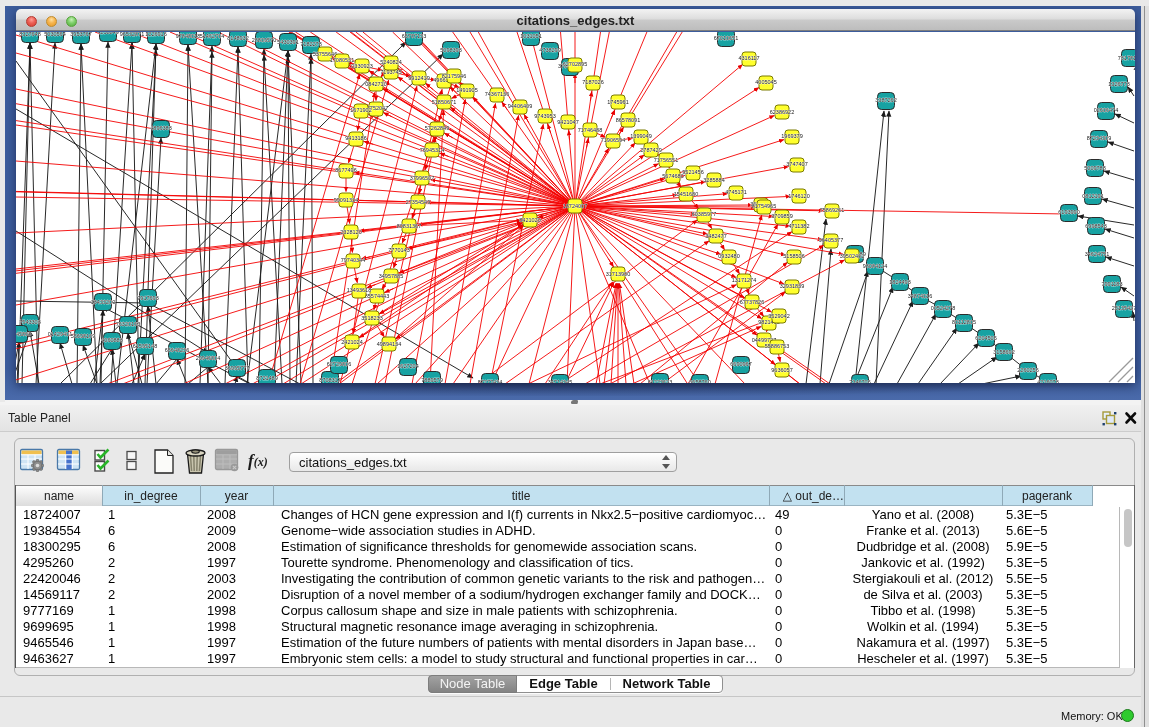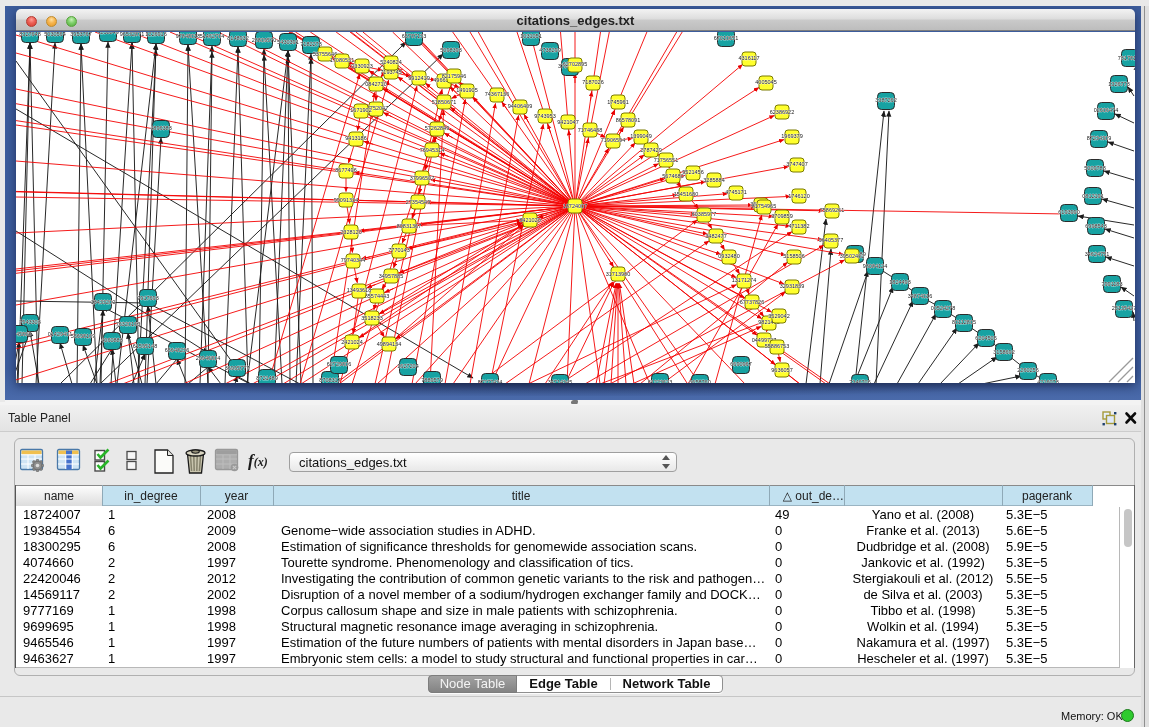--- a/index.html
+++ b/index.html
@@ -747,20 +747,21 @@
 <style>
 .row{position:absolute;left:0;width:1149px;height:16px;font-size:13px;color:#000}
 .row span{position:absolute;top:0;line-height:16px;white-space:nowrap}
 .row .ctr{text-align:center}
 .hdr{line-height:14px}
 </style>
 <div class="row" style="top:507px">
       <span style="left:23px">18724007</span>
       <span style="left:108px">1</span>
       <span style="left:207px">2008</span>
+      <span style="left:281px">Changes of HCN gene expression and I(f) currents in Nkx2.5−positive cardiomyoc…</span>
       <span style="left:775px">49</span>
       <span class="ctr" style="left:844px;width:158px">Yano et al. (2008)</span>
       <span style="left:1006px">5.3E−5</span>
     </div>
     <div class="row" style="top:523px">
       <span style="left:23px">19384554</span>
       <span style="left:108px">6</span>
       <span style="left:207px">2009</span>
       <span style="left:281px">Genome−wide association studies in ADHD.</span>
       <span style="left:775px">0</span>
@@ -770,32 +771,32 @@
     <div class="row" style="top:539px">
       <span style="left:23px">18300295</span>
       <span style="left:108px">6</span>
       <span style="left:207px">2008</span>
       <span style="left:281px">Estimation of significance thresholds for genomewide association scans.</span>
       <span style="left:775px">0</span>
       <span class="ctr" style="left:844px;width:158px">Dudbridge et al. (2008)</span>
       <span style="left:1006px">5.9E−5</span>
     </div>
     <div class="row" style="top:555px">
-      <span style="left:23px">4074660</span>
+      <span style="left:23px">4295260</span>
       <span style="left:108px">2</span>
       <span style="left:207px">1997</span>
       <span style="left:281px">Tourette syndrome. Phenomenology and classification of tics.</span>
       <span style="left:775px">0</span>
       <span class="ctr" style="left:844px;width:158px">Jankovic et al. (1992)</span>
       <span style="left:1006px">5.3E−5</span>
     </div>
     <div class="row" style="top:571px">
       <span style="left:23px">22420046</span>
       <span style="left:108px">2</span>
-      <span style="left:207px">2012</span>
+      <span style="left:207px">2003</span>
       <span style="left:281px">Investigating the contribution of common genetic variants to the risk and pathogen…</span>
       <span style="left:775px">0</span>
       <span class="ctr" style="left:844px;width:158px">Stergiakouli et al. (2012)</span>
       <span style="left:1006px">5.5E−5</span>
     </div>
     <div class="row" style="top:587px">
       <span style="left:23px">14569117</span>
       <span style="left:108px">2</span>
       <span style="left:207px">2002</span>
       <span style="left:281px">Disruption of a novel member of a sodium/hydrogen exchanger family and DOCK…</span>

